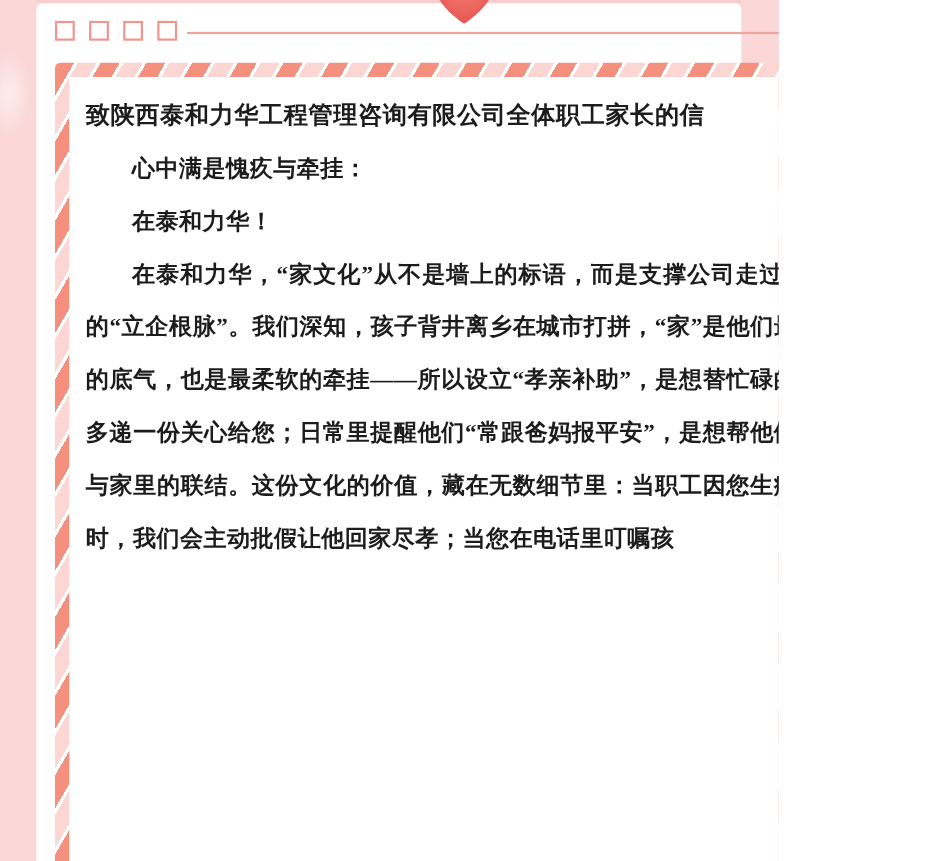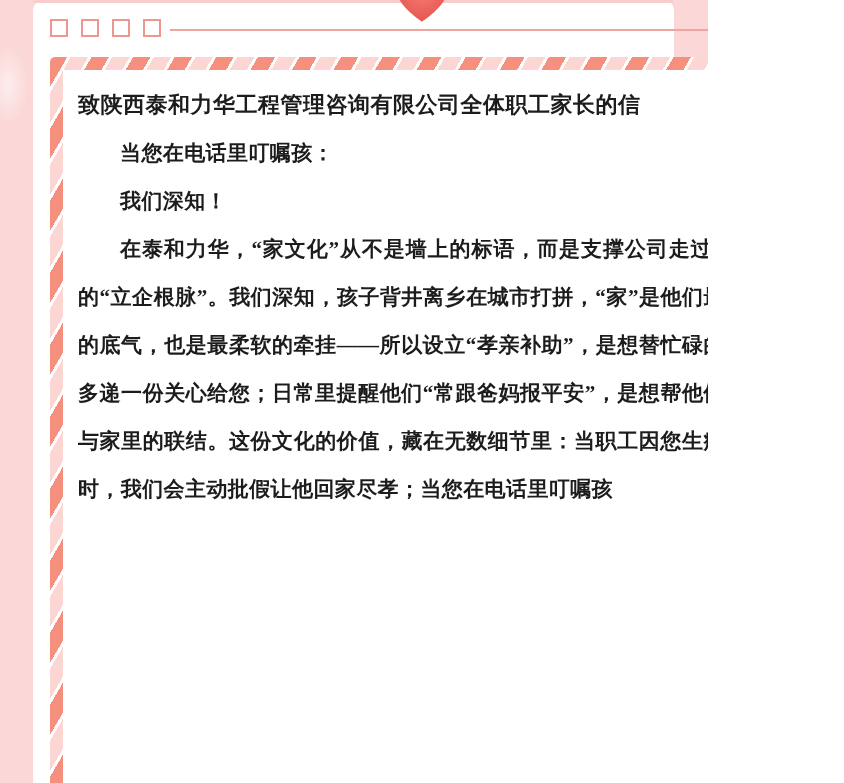--- a/index.html
+++ b/index.html
@@ -146,22 +146,22 @@
   </div>
 
   <div class="accent-line"></div>
 
   <div class="letter">
     <div class="paper">
       <div class="fold-dashed-line"></div>
 
       <h1 class="letter-title">致陕西泰和力华工程管理咨询有限公司全体职工家长的信</h1>
 
-      <p class="letter-par">当您在电话里叮嘱孩：</p>
+      <p class="letter-par">心中满是愧疚与牵挂：</p>
 
-      <p class="letter-par">我们深知！</p>
+      <p class="letter-par">在泰和力华！</p>
 
 
       <p class="letter-par">在泰和力华，“家文化”从不是墙上的标语，而是支撑公司走过 16 年的“立企根脉”。我们深知，孩子背井离乡在城市打拼，“家”是他们最坚实的底气，也是最柔软的牵挂——所以设立“孝亲补助”，是想替忙碌的孩子多递一份关心给您；日常里提醒他们“常跟爸妈报平安”，是想帮他们守住与家里的联结。这份文化的价值，藏在无数细节里：当职工因您生病分心时，我们会主动批假让他回家尽孝；当您在电话里叮嘱孩</p>
     </div>
   </div>
 
 </div>
 
 </body></html>

